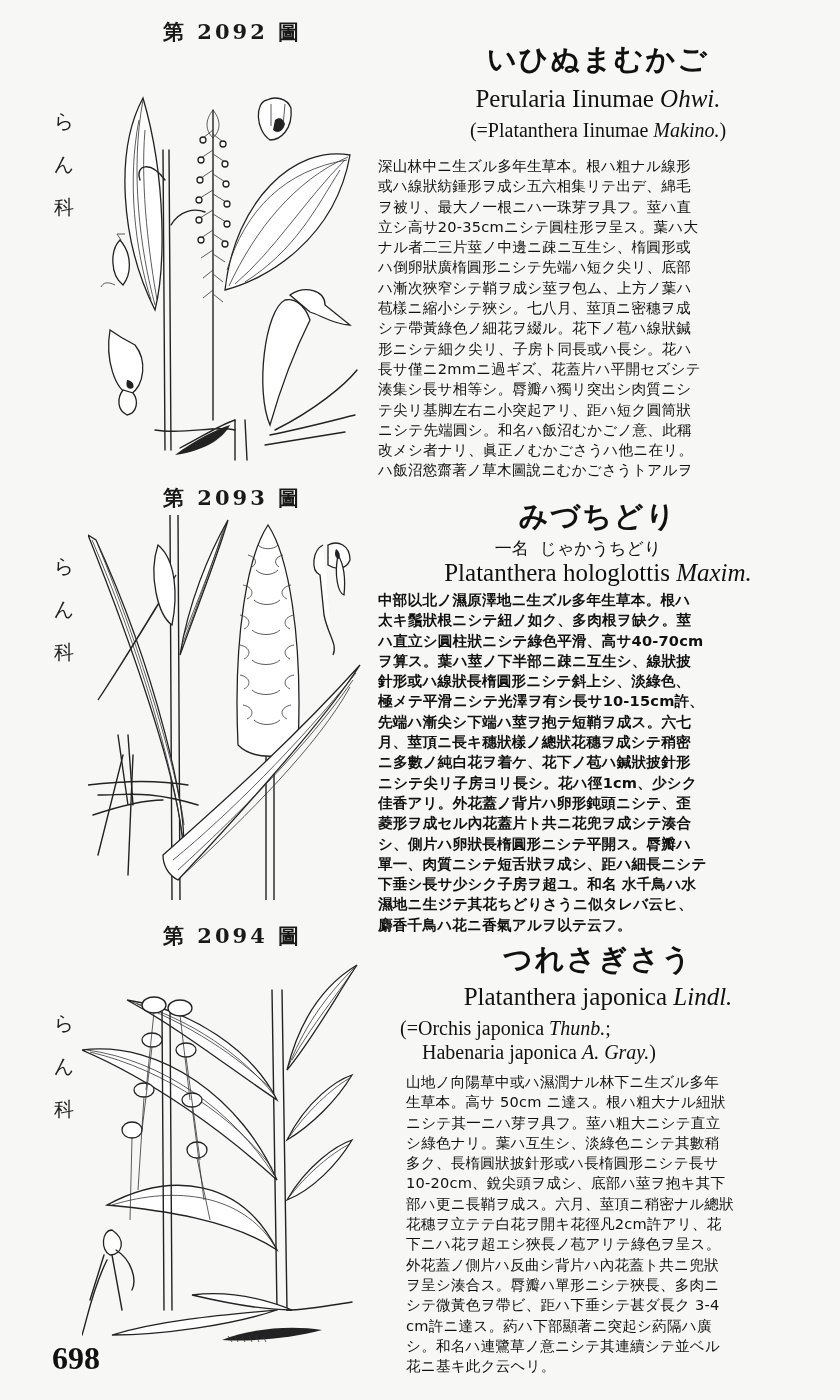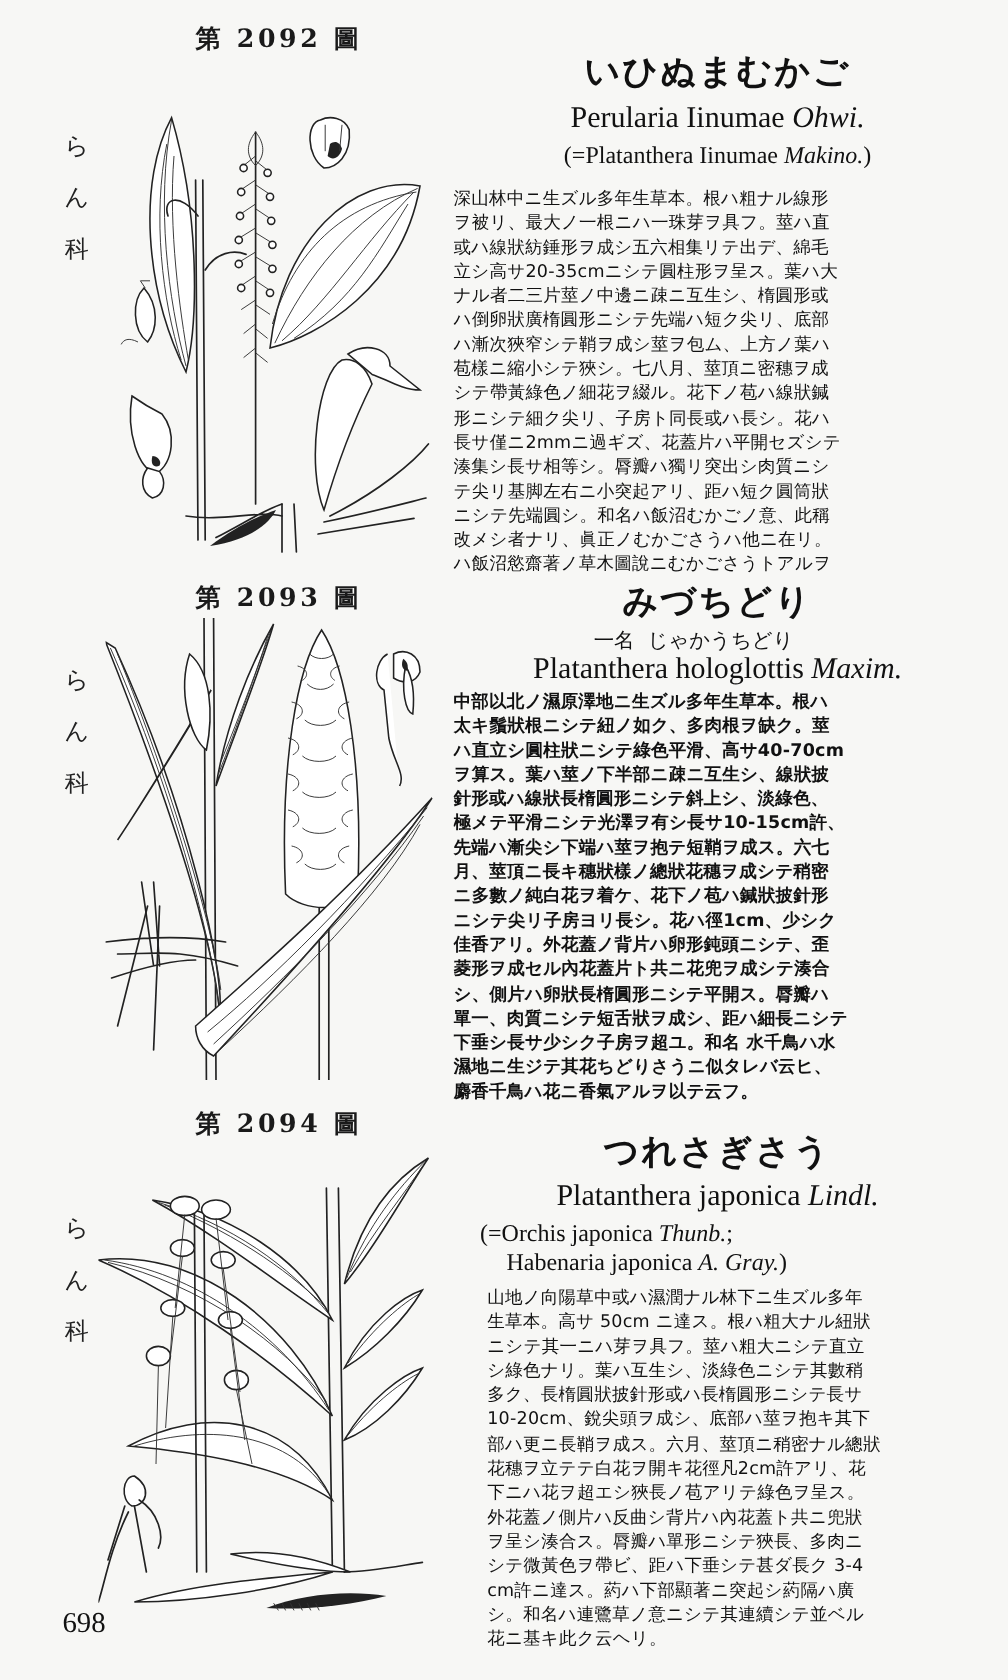--- a/index.html
+++ b/index.html
@@ -38,21 +38,21 @@
     .syn.block { text-align: left; padding-left: 22px; }
     .it { font-style: italic; }
     .desc {
       font-family: "DejaVu Sans", sans-serif;
       font-size: 14.6px; line-height: 20.3px; margin: 0;
       text-align: justify; letter-spacing: 0.2px;
     }
     .desc .ln { display: block; white-space: nowrap; overflow: hidden; }
     .page-num {
       position: absolute; left: 52px; top: 1340px;
-      font-family: "Liberation Serif", serif; font-size: 24px; font-weight: normal;
+      font-family: "Liberation Serif", serif; font-size: 32px; font-weight: bold;
     }
     .stroke { fill: none; stroke: #222; stroke-width: 1.4; stroke-linecap: round; stroke-linejoin: round; }
     .thin { fill: none; stroke: #333; stroke-width: 0.8; }
     .fill-w { fill: #fff; stroke: #222; stroke-width: 1.3; }
     .dark { fill: #222; }
   </style>
 </head>
 <body>
 
 <section class="entry" style="top:0;">
@@ -119,22 +119,22 @@
     <p class="sci-name" style="margin-top:4px;">
       <span>Perularia Iinumae</span>
       <span class="it">Ohwi.</span>
     </p>
     <p class="syn" style="margin-top:4px;">
       <span>(=</span><span>Platanthera Iinumae</span>
       <span class="it">Makino.</span><span>)</span>
     </p>
     <p class="desc" style="margin-top:14px;">
       <span class="ln">深山林中ニ生ズル多年生草本。根ハ粗ナル線形</span>
+      <span class="ln">或ハ線狀紡錘形ヲ成シ五六相集リテ出デ、綿毛</span>
       <span class="ln">ヲ被リ、最大ノ一根ニハ一珠芽ヲ具フ。莖ハ直</span>
-      <span class="ln">或ハ線狀紡錘形ヲ成シ五六相集リテ出デ、綿毛</span>
       <span class="ln">立シ高サ20-35cmニシテ圓柱形ヲ呈ス。葉ハ大</span>
       <span class="ln">ナル者二三片莖ノ中邊ニ疎ニ互生シ、楕圓形或</span>
       <span class="ln">ハ倒卵狀廣楕圓形ニシテ先端ハ短ク尖リ、底部</span>
       <span class="ln">ハ漸次狹窄シテ鞘ヲ成シ莖ヲ包ム、上方ノ葉ハ</span>
       <span class="ln">苞樣ニ縮小シテ狹シ。七八月、莖頂ニ密穗ヲ成</span>
       <span class="ln">シテ帶黃綠色ノ細花ヲ綴ル。花下ノ苞ハ線狀鍼</span>
       <span class="ln">形ニシテ細ク尖リ、子房ト同長或ハ長シ。花ハ</span>
       <span class="ln">長サ僅ニ2mmニ過ギズ、花蓋片ハ平開セズシテ</span>
       <span class="ln">湊集シ長サ相等シ。脣瓣ハ獨リ突出シ肉質ニシ</span>
       <span class="ln">テ尖リ基脚左右ニ小突起アリ、距ハ短ク圓筒狀</span>
@@ -179,21 +179,21 @@
       </g>
 
       <path class="fill-w" d="M75 340 C120 300 200 230 272 150 C240 200 160 290 90 365 C80 360 75 350 75 340 Z"></path>
       <path class="thin" d="M85 345 C140 300 210 230 268 158 M90 355 C150 300 220 230 265 165 M95 360 C160 300 230 230 262 172"></path>
 
       <path class="fill-w" d="M235 30 C225 35 222 55 232 60 L236 100 C240 120 250 130 245 140 M240 30 C250 25 262 30 262 45 C258 55 248 55 240 50 Z"></path>
       <path class="fill-w" d="M250 40 c5 8 8 20 6 40 c-6 -2 -10 -20 -6 -40 z"></path>
       <path class="dark" d="M248 34 c3 2 5 6 3 10 c-4 -1 -5 -5 -3 -10 z"></path>
     </svg>
   </div>
-  <div class="text-col" style="top:482px;">
+  <div class="text-col" style="top:497px;">
     <h2 class="jp-name">みづちどり</h2>
     <p class="alt-name" style="margin-top:0px;">
       <span>一名</span>&nbsp;&nbsp;<span>じゃかうちどり</span>
     </p>
     <p class="sci-name" style="margin-top:-2px;">
       <span>Platanthera hologlottis</span>
       <span class="it">Maxim.</span>
     </p>
     <p class="desc" style="margin-top:2px;font-weight:bold;">
       <span class="ln">中部以北ノ濕原澤地ニ生ズル多年生草本。根ハ</span>

